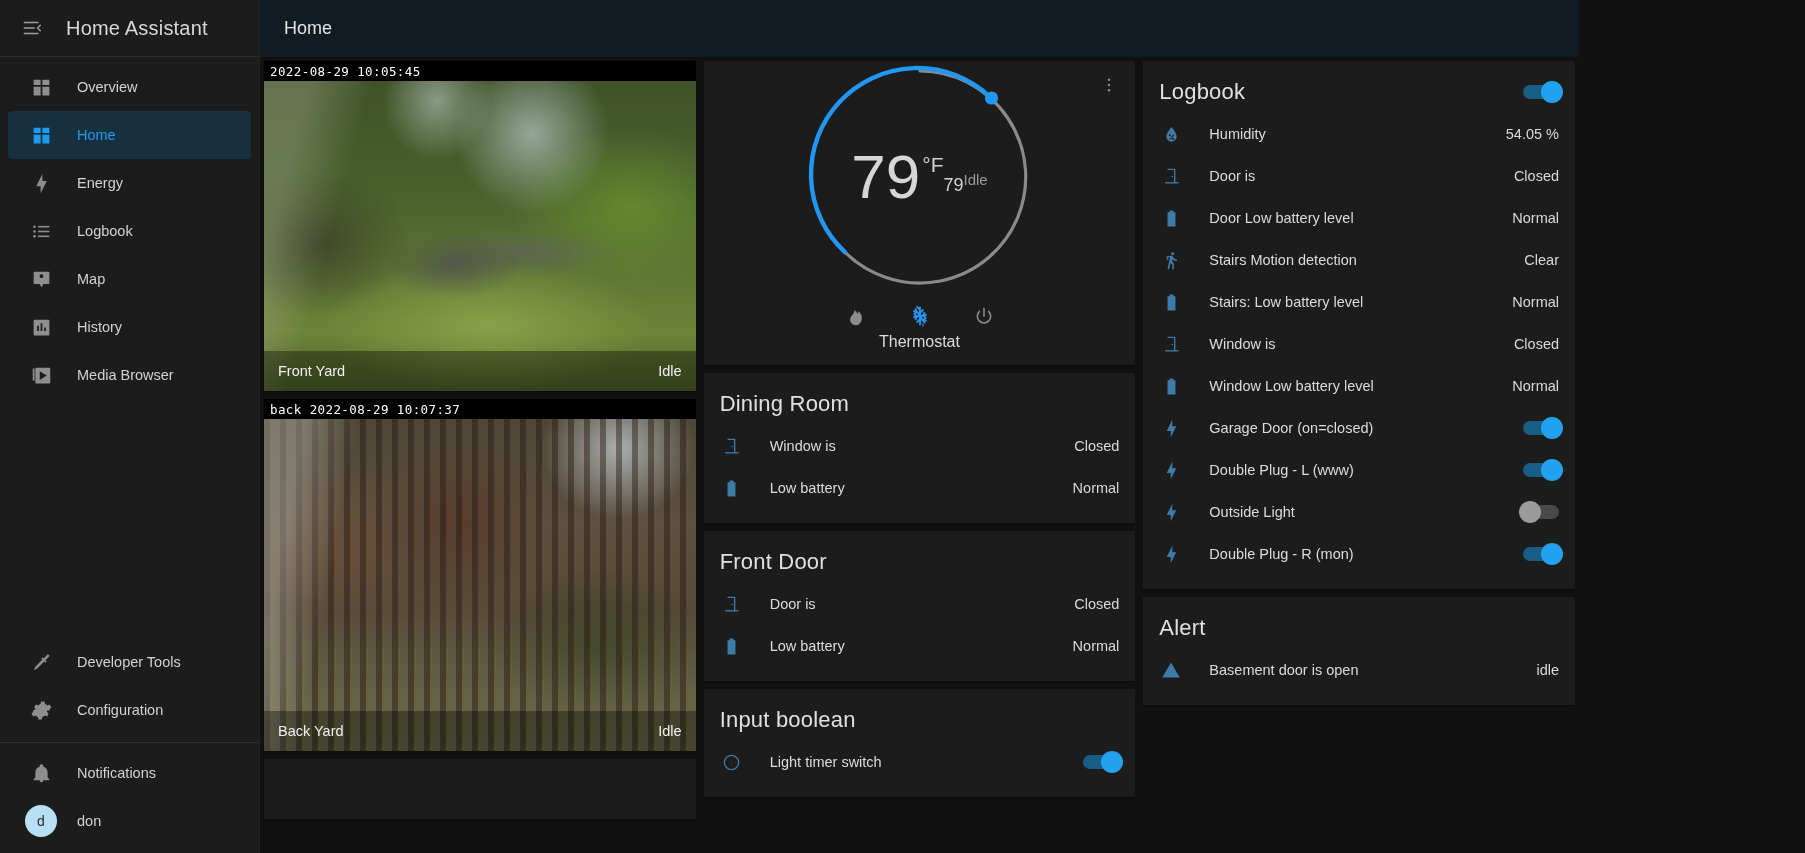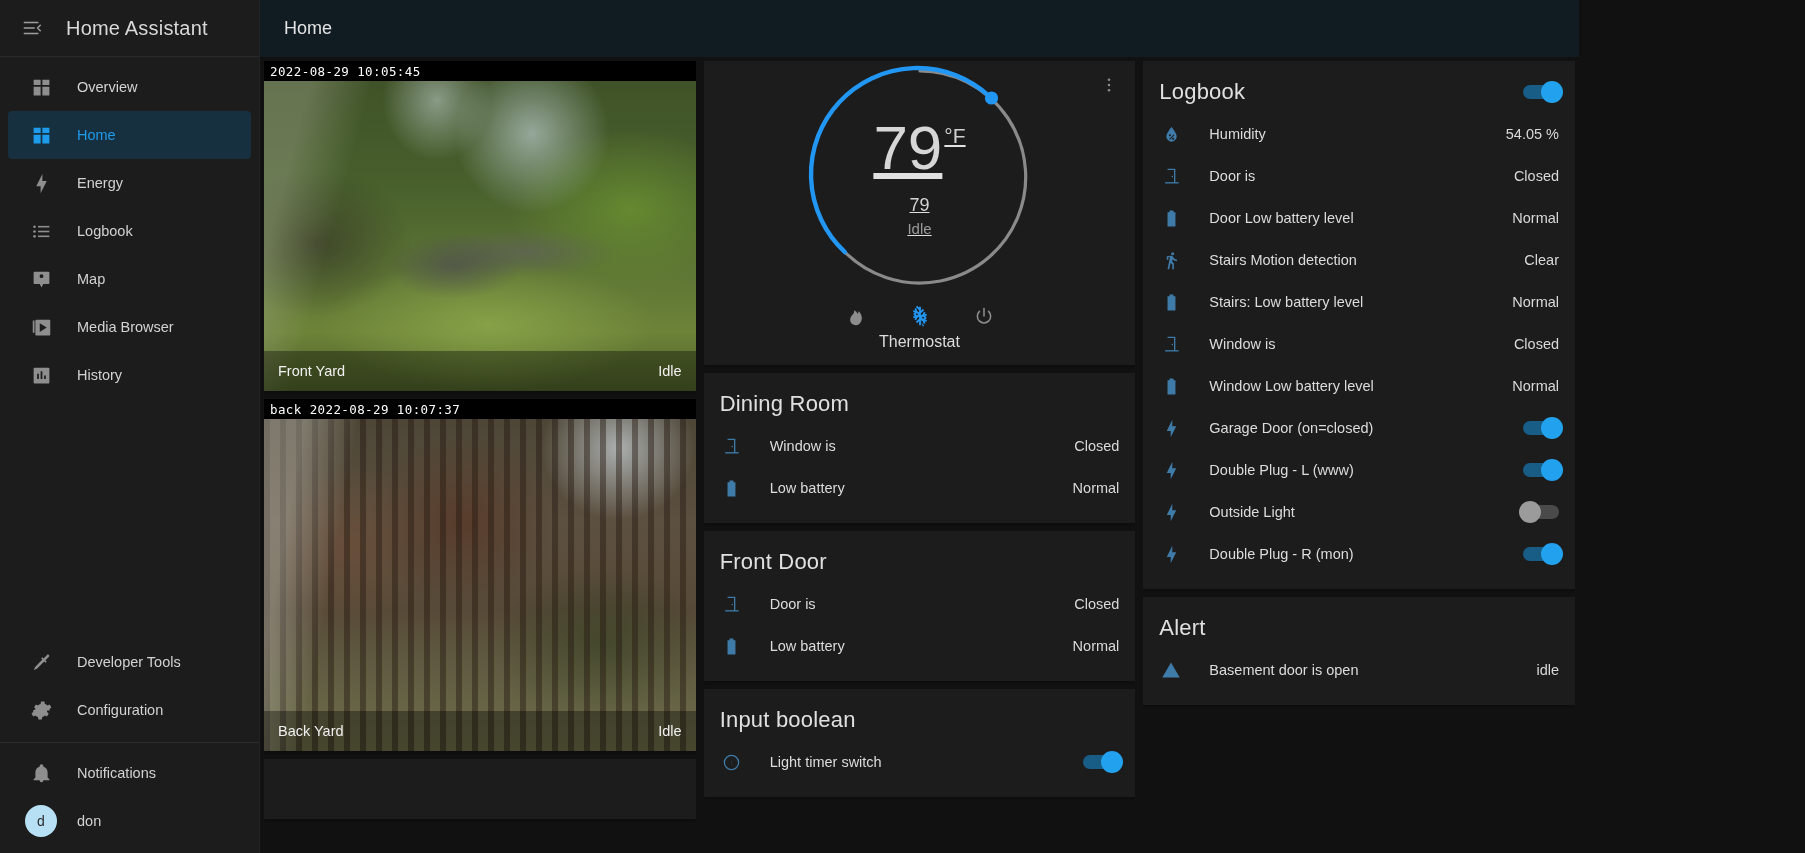--- a/index.html
+++ b/index.html
@@ -169,22 +169,22 @@
   .thermo { position: relative; padding-bottom: 14px; }
   .thermo-menu {
     position: absolute; right: 12px; top: 10px; width: 28px; height: 28px;
     display: flex; align-items: center; justify-content: center;
     color: #8c8c8c; cursor: pointer;
   }
   .dial-wrap { display: flex; justify-content: center; padding-top: 4px; }
   .dial { position: relative; width: 224px; height: 224px; }
   .dial svg { position: absolute; inset: 0; }
   .dial-center {
-    position: absolute; inset: 0; display: flex; flex-direction: column;
-    align-items: center; justify-content: center; text-decoration: underline;
+    position: absolute; inset: 0; display: flex; flex-direction: row;
+    align-items: center; justify-content: center;
   }
   .dial-big { font-size: 62px; color: #d6d6d6; line-height: 1; font-weight: 300;
               display: flex; align-items: flex-start; }
   .dial-unit { font-size: 21px; color: #cfcfcf; margin-top: 8px; margin-left: 2px; }
   .dial-sub { font-size: 18px; color: #d4d4d4; margin-top: 16px; }
   .dial-state { font-size: 15px; color: #9a9a9a; margin-top: 4px; }
   .modes { display: flex; justify-content: center; gap: 38px; margin-top: 14px; }
   .mode { width: 26px; height: 26px; display: flex; align-items: center;
           justify-content: center; color: #8c8c8c; cursor: pointer; }
   .mode.active { color: #2196f3; }
@@ -252,32 +252,32 @@
         <span class="ico">
           <svg width="21" height="21" viewBox="0 0 24 24" fill="currentColor">
               <path d="M4 3h16a1 1 0 011 1v12a1 1 0 01-1 1h-6l-2 4-2-4H4a1 1 0 01-1-1V4a1 1 0 011-1zm8 3a2.2 2.2 0 100 4.4A2.2 2.2 0 0012 6zm-4.2 8.2c0-1.7 2.8-2.6 4.2-2.6s4.2.9 4.2 2.6v.6H7.8v-.6z"></path>
             </svg>
         </span>
         <span class="lbl">Map</span>
       </div>
       <div class="nav-item">
         <span class="ico">
           <svg width="21" height="21" viewBox="0 0 24 24" fill="currentColor">
+              <path d="M4 3h16a1 1 0 011 1v16a1 1 0 01-1 1H4a1 1 0 01-1-1V4a1 1 0 011-1zm3 13h2v-6H7v6zm4 0h2V7h-2v9zm4 0h2v-4h-2v4z"></path>
+            </svg>
+        </span>
+        <span class="lbl">History</span>
+      </div>
+      <div class="nav-item">
+        <span class="ico">
+          <svg width="21" height="21" viewBox="0 0 24 24" fill="currentColor">
               <path d="M2 4h2v14H2V4zm4-1h15a1 1 0 011 1v16a1 1 0 01-1 1H6a1 1 0 01-1-1V4a1 1 0 011-1zm4 4v10l8-5-8-5z"></path>
             </svg>
         </span>
         <span class="lbl">Media Browser</span>
-      </div>
-      <div class="nav-item">
-        <span class="ico">
-          <svg width="21" height="21" viewBox="0 0 24 24" fill="currentColor">
-              <path d="M4 3h16a1 1 0 011 1v16a1 1 0 01-1 1H4a1 1 0 01-1-1V4a1 1 0 011-1zm3 13h2v-6H7v6zm4 0h2V7h-2v9zm4 0h2v-4h-2v4z"></path>
-            </svg>
-        </span>
-        <span class="lbl">History</span>
       </div>
     </nav>
 
     <div class="nav-spacer"></div>
 
     <div>
       <div class="nav-item">
         <span class="ico">
           <svg width="21" height="21" viewBox="0 0 24 24" fill="currentColor">
               <path d="M20.1 3.1a1 1 0 00-1.5 0l-4.2 4.2-1.4-1.4-1.4 1.4 1.4 1.4-8.3 8.3-1.5 3.6 3.6-1.5 8.3-8.3 1.4 1.4 1.4-1.4-1.4-1.4 4.2-4.2a1 1 0 000-1.5l-.6-.6z"></path>

